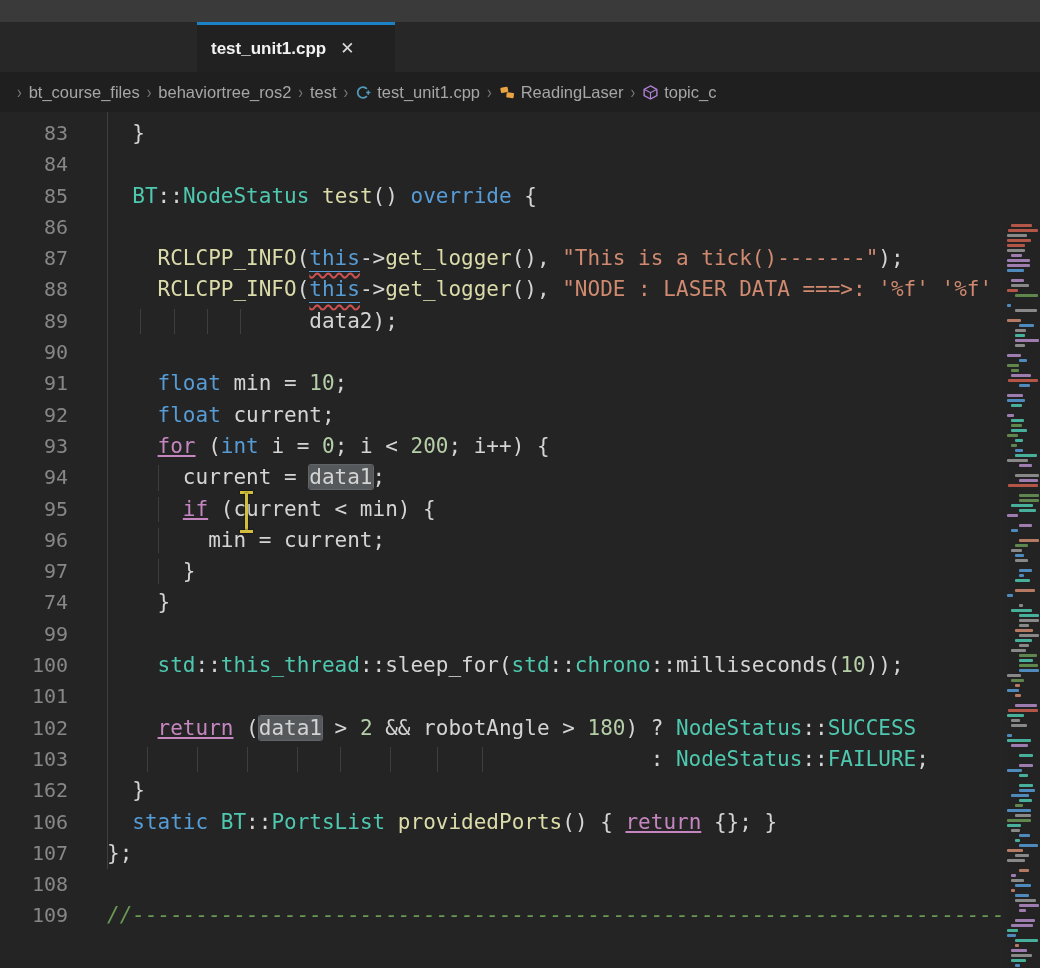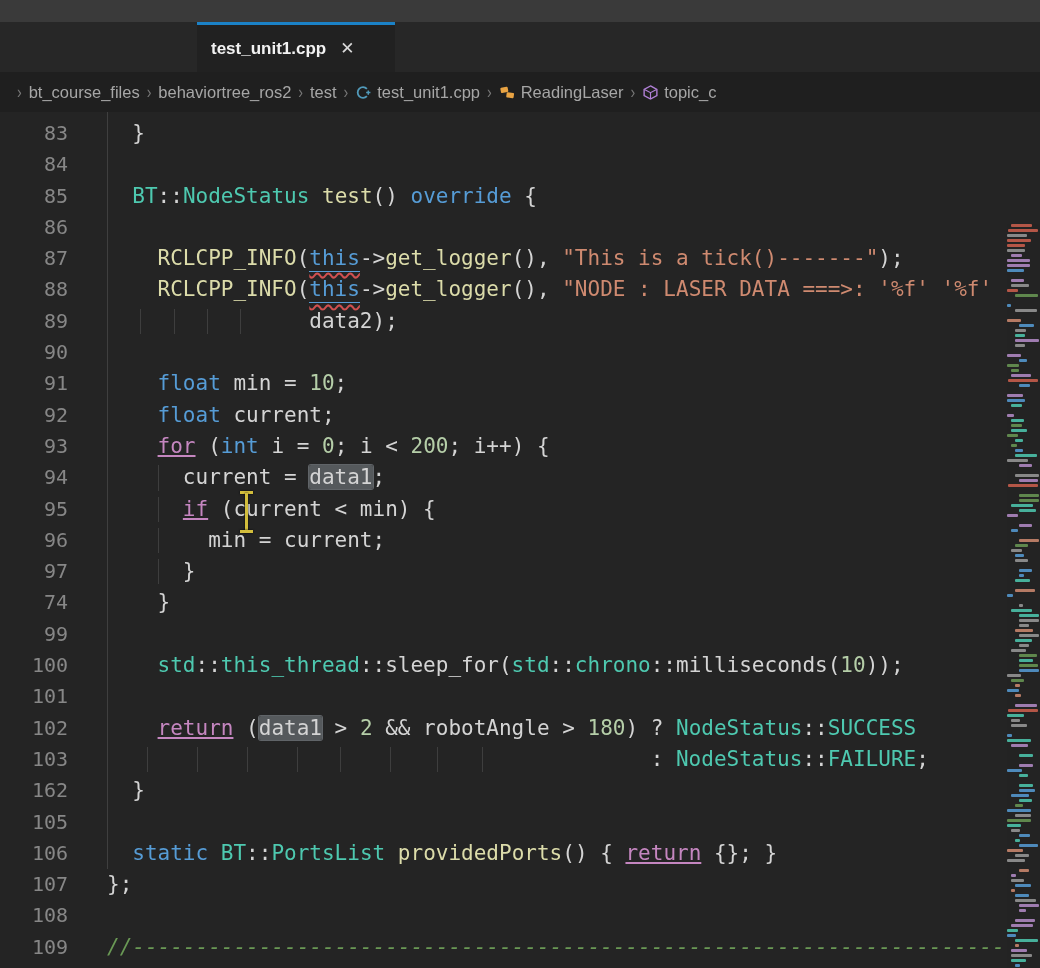--- a/index.html
+++ b/index.html
@@ -137,21 +137,20 @@
       <div class="row"><span class="lnum">95</span><span class="code"><span class="guide" style="left: 4ch;"></span><span class="tok-txt">      </span><span class="tok-ctl">if</span><span class="tok-txt"> (current &lt; min) {</span></span></div>
       <div class="row"><span class="lnum">96</span><span class="code"><span class="guide" style="left: 4ch;"></span><span class="tok-txt">        min = current;</span></span></div>
       <div class="row"><span class="lnum">97</span><span class="code"><span class="guide" style="left: 4ch;"></span><span class="tok-txt">      }</span></span></div>
       <div class="row"><span class="lnum">74</span><span class="code"><span class="tok-txt">    }</span></span></div>
       <div class="row"><span class="lnum">99</span><span class="code"></span></div>
       <div class="row"><span class="lnum">100</span><span class="code"><span class="tok-txt">    </span><span class="tok-type">std</span><span class="tok-txt">::</span><span class="tok-type">this_thread</span><span class="tok-txt">::sleep_for(</span><span class="tok-type">std</span><span class="tok-txt">::</span><span class="tok-type">chrono</span><span class="tok-txt">::milliseconds(</span><span class="tok-num">10</span><span class="tok-txt">));</span></span></div>
       <div class="row"><span class="lnum">101</span><span class="code"></span></div>
       <div class="row"><span class="lnum">102</span><span class="code"><span class="tok-txt">    </span><span class="tok-ctl">return</span><span class="tok-txt"> (</span><span class="tok-txt hl">data1</span><span class="tok-txt"> &gt; </span><span class="tok-num">2</span><span class="tok-txt"> &amp;&amp; robotAngle &gt; </span><span class="tok-num">180</span><span class="tok-txt">) ? </span><span class="tok-type">NodeStatus</span><span class="tok-txt">::</span><span class="tok-type">SUCCESS</span></span></div>
       <div class="row"><span class="lnum">103</span><span class="code"><span class="guide" style="left: 3.2ch;"></span><span class="guide" style="left: 7.1ch;"></span><span class="guide" style="left: 11.1ch;"></span><span class="guide" style="left: 15ch;"></span><span class="guide" style="left: 18.4ch;"></span><span class="guide" style="left: 22.4ch;"></span><span class="guide" style="left: 26.1ch;"></span><span class="guide" style="left: 29.7ch;"></span><span class="tok-txt">                                           : </span><span class="tok-type">NodeStatus</span><span class="tok-txt">::</span><span class="tok-type">FAILURE</span><span class="tok-txt">;</span></span></div>
       <div class="row"><span class="lnum">162</span><span class="code"><span class="tok-txt">  }</span></span></div>
-      <div class="row"><span class="lnum">105</span><span class="code"></span></div>
       <div class="row"><span class="lnum">106</span><span class="code"><span class="tok-txt">  </span><span class="tok-kw">static</span><span class="tok-txt"> </span><span class="tok-type">BT</span><span class="tok-txt">::</span><span class="tok-type">PortsList</span><span class="tok-txt"> </span><span class="tok-fn">providedPorts</span><span class="tok-txt">() { </span><span class="tok-ctl">return</span><span class="tok-txt"> {}; }</span></span></div>
       <div class="row"><span class="lnum">107</span><span class="code"><span class="tok-txt">};</span></span></div>
       <div class="row"><span class="lnum">108</span><span class="code"></span></div>
       <div class="row"><span class="lnum">109</span><span class="code"><span class="tok-com">//--------------------------------------------------------------------------</span></span></div>
     </div>
   <div class="ibeam">
     <div class="serif top"></div>
       <div class="stem"></div>
       <div class="serif bot"></div>
   </div>

